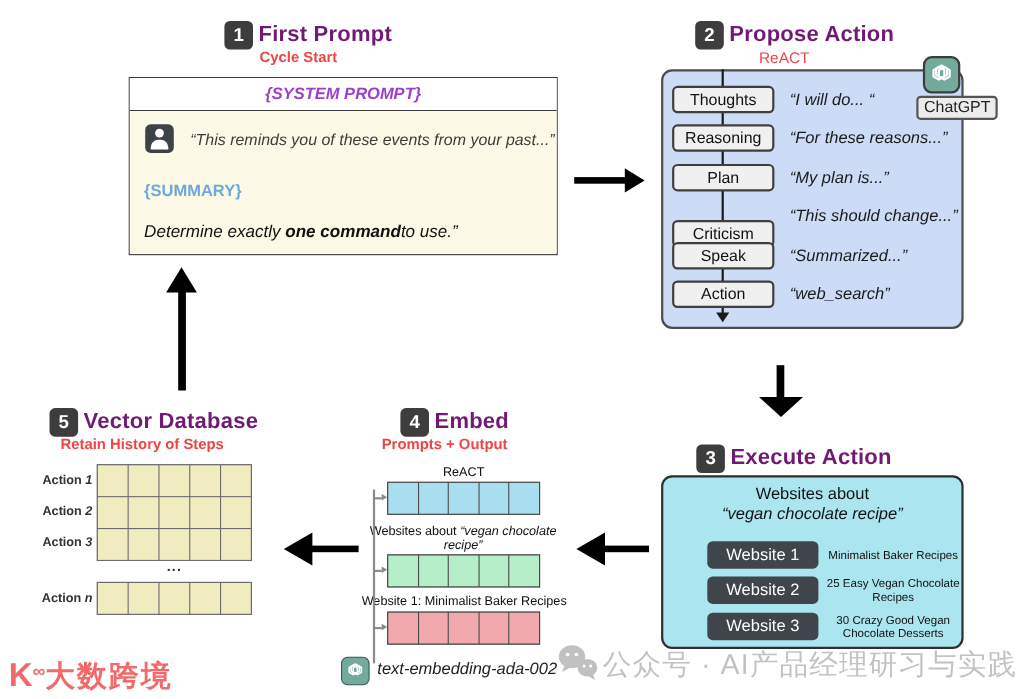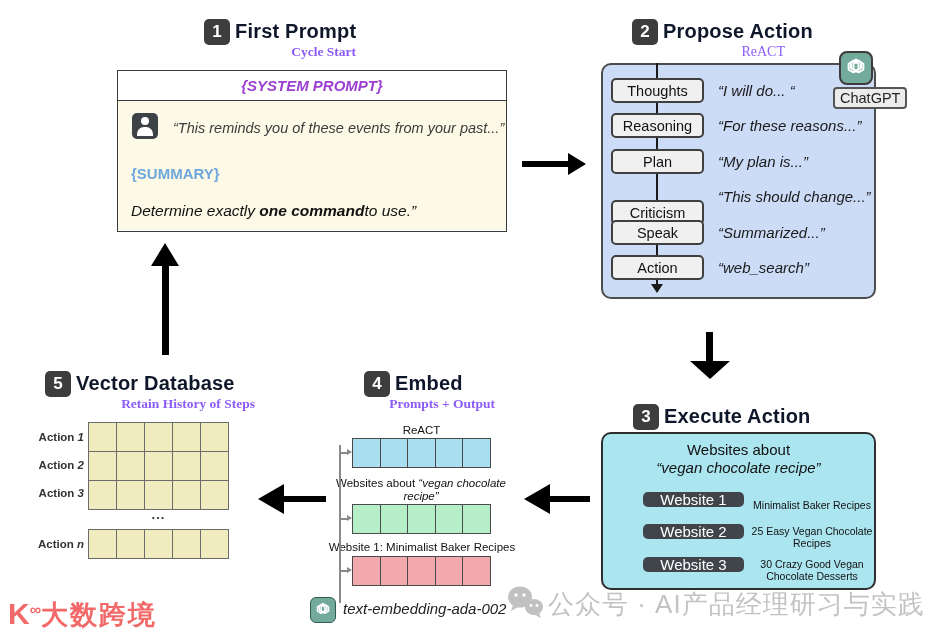--- a/index.html
+++ b/index.html
@@ -9,22 +9,22 @@
     position:relative; width:932px; height:635px; background:#ffffff;
     overflow:hidden;
   }
 
   
   .badge {
     position:absolute; width:26px; height:26px; background:#3d3d3d;
     border-radius:5px; color:#fff; font-weight:bold; font-size:17px;
     display:flex; align-items:center; justify-content:center;
   }
-  .sec-title { position:absolute; font-size:20px; font-weight:bold; color:#0f172a; letter-spacing:0.2px; }
-  .sec-sub   { position:absolute; font-size:13.5px; font-weight:bold; color:#8b5cf6; text-align:right;font-family:Liberation Serif, serif; }
+  .sec-title { position:absolute; font-size:20px; font-weight:bold; color:#701a75; letter-spacing:0.2px; }
+  .sec-sub   { position:absolute; font-size:13.5px; font-weight:bold; color:#ef4444; text-align:left; }
 
   
   .fp-box { position:absolute; left:117px; top:70px; width:390px; height:162px;
             border:1.6px solid #3a3a3a; background:#fff; }
   .fp-header { height:30px; border-bottom:1.6px solid #3a3a3a; background:#ffffff;
                display:flex; align-items:center; justify-content:center;
                font-size:15px; font-weight:bold; font-style:italic; color:#9b3fd1; }
   .fp-body { position:relative; height:129px; background:#fcfae6; overflow:hidden;padding-left:24px; }
   .user-ic { position:absolute; left:14px; top:12px; width:26px; height:26px;
              background:#3d4247; border-radius:5px; display:flex; align-items:flex-end; justify-content:center; overflow:hidden;}
@@ -66,21 +66,21 @@
   .gpt-label { position:absolute; left:833px; top:87px; background:#ececec; border:2px solid #555;
                border-radius:4px; font-size:14.5px; color:#222; padding:0 5px; line-height:18px; z-index:5;}
 
   
   .ea-box { position:absolute; left:601px; top:432px; width:275px; height:158px;
             background:#abe5ef; border:2.5px solid #2e2e2e; border-radius:10px; }
   .ea-h1 { position:absolute; left:601px; top:441px; width:275px; text-align:center;
            font-size:15px; color:#111; }
   .ea-h2 { position:absolute; left:601px; top:459px; width:275px; text-align:center;
            font-size:15px; font-style:italic; color:#111; }
-  .ea-btn { position:absolute; left:643px; width:101px; height:15px; background:#3f454b;
+  .ea-btn { position:absolute; left:643px; width:101px; height:25px; background:#3f454b;
             border-radius:5px; color:#fff; font-size:15px; display:flex; align-items:center;
             justify-content:center; }
   .ea-desc { position:absolute; left:750px; width:124px; text-align:center; font-size:10.5px;
              line-height:1.15; color:#111; }
 
   
   .em-label { position:absolute; text-align:center; font-size:11.5px; color:#111; }
   .em-row { position:absolute; left:352px; width:139px; height:30px; display:grid;
             grid-template-columns:repeat(5,1fr); gap:1px; border:1px solid #4a4a4a; background:#4a4a4a; }
   .em-row div { width:100%; height:100%; }

